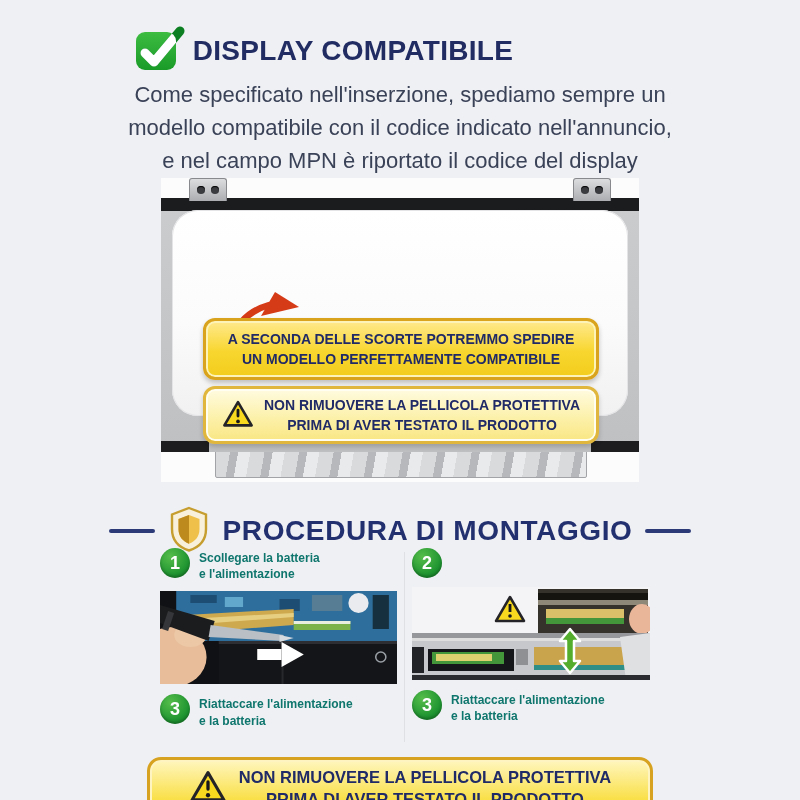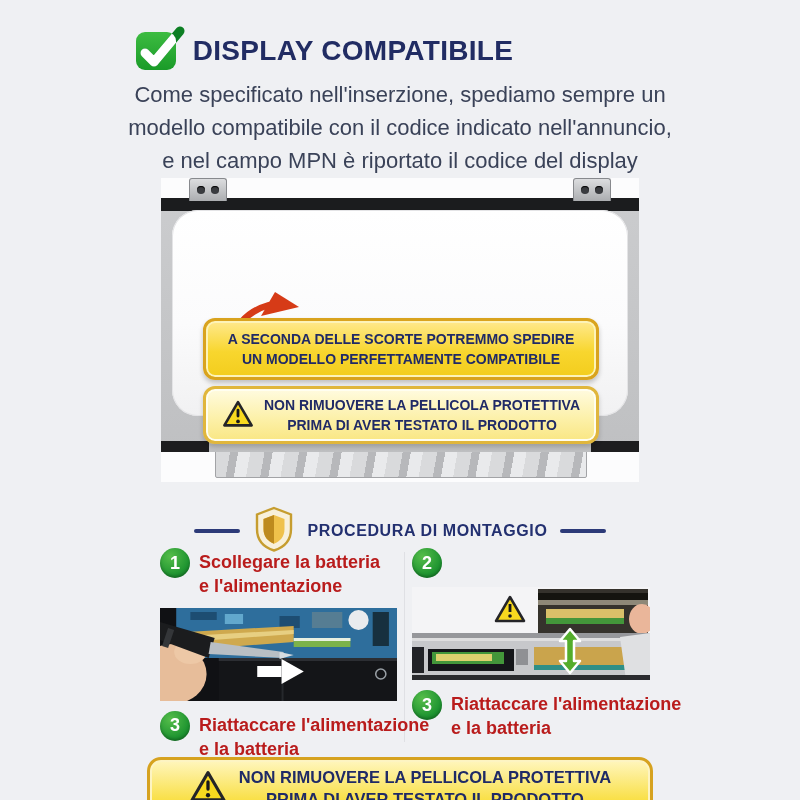--- a/index.html
+++ b/index.html
@@ -45,31 +45,31 @@
   .note-2{top:188px;height:58px;border-color:#e0b63c;
     background:linear-gradient(180deg,#fffbe0 0%,#fcf0a6 60%,#f9e683 100%);
     box-shadow:0 3px 5px rgba(0,0,0,.18),inset 0 0 0 2px #fffef0;}
   .note-text{font-size:14px;font-weight:700;color:#202a66;text-align:center;
     line-height:1.45;white-space:pre;}
 
   
   .proc-header{position:absolute;top:506px;left:0;width:800px;display:flex;
     align-items:center;justify-content:center;gap:13px;}
   .dash{width:46px;height:4px;border-radius:2px;background:#2c3a78;}
-  .proc-title{font-size:16px;font-weight:800;color:#233070;letter-spacing:.6px;}
+  .proc-title{font-size:28px;font-weight:800;color:#233070;letter-spacing:.6px;}
 
   .col{position:absolute;top:548px;}
   .col-l{left:160px;width:237px;} .col-r{left:412px;width:238px;}
   .col-divider{position:absolute;left:404px;top:552px;width:1px;height:190px;background:#dfe0e4;}
   .step-row{display:flex;align-items:flex-start;gap:9px;margin-bottom:9px;}
   .badge{flex:0 0 30px;width:30px;height:30px;border-radius:50%;color:#fff;
     font-size:18px;font-weight:700;display:flex;align-items:center;justify-content:center;
     background:radial-gradient(circle at 35% 28%,#55bd4a,#1e9430 65%,#157b27);
     box-shadow:inset 0 -2px 3px rgba(0,0,0,.25);}
-  .step-label{font-size:18px;font-weight:700;color:#b91c1c;line-height:1.35;
+  .step-label{font-size:12px;font-weight:700;color:#0f766e;line-height:1.35;
     white-space:pre;padding-top:2px;}
   .photo-box{width:100%;height:93px;margin:4px 0 10px;}
   .photo-box svg{display:block;width:100%;height:100%;}
 
   
   .footer-box{position:absolute;left:147px;top:757px;width:506px;height:62px;z-index:6;
     border:3px solid #d6a21f;border-radius:14px;box-sizing:border-box;
     background:linear-gradient(180deg,#fff6bf,#f9e049 70%,#f6d62e);
     box-shadow:inset 0 0 0 2px #fdf4c2;
     display:flex;align-items:center;justify-content:center;gap:12px;padding:8px 14px;}

